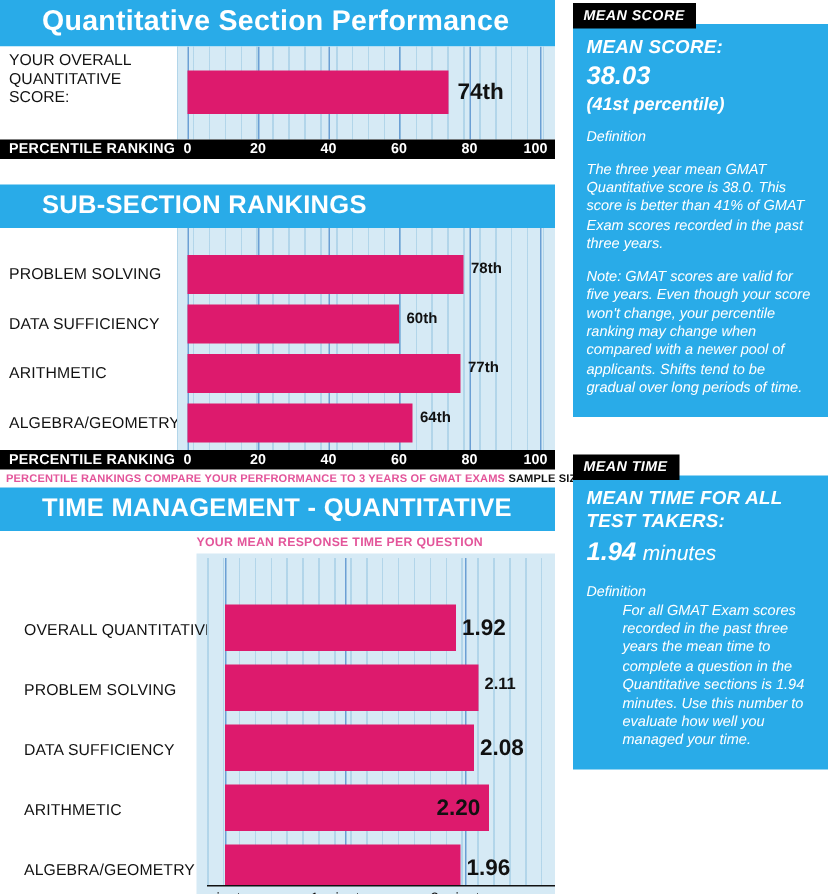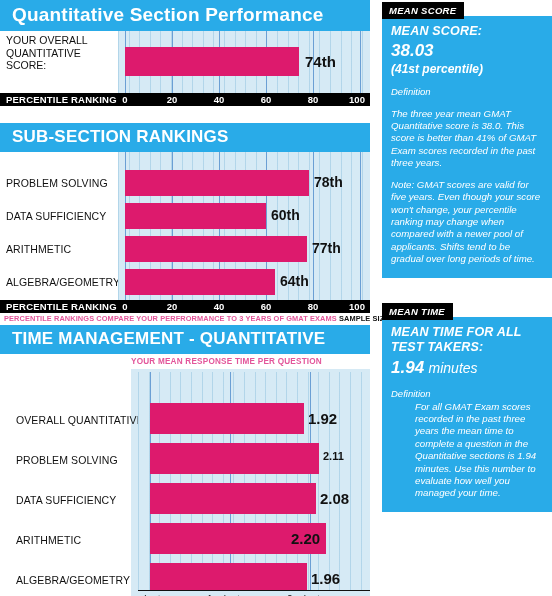--- a/index.html
+++ b/index.html
@@ -13,21 +13,21 @@
 
   
   .left-col { position: absolute; left: 0; top: 0; width: 370px; height: 596px; }
 
   .section-header {
     background: #29ABE8;
     color: #ffffff;
     font-weight: bold;
     font-size: 19px;
     letter-spacing: .2px;
-    padding: 5px 0 6px 12px;
+    padding: 5px 0 6px 28px;
     line-height: 1.05;
   }
   .section-header.small { font-size: 17px; }
 
   
   .chart-wrap { position: relative; }
   .plot {
     position: relative;
     background: #D6EAF5;
     background-image:
@@ -38,21 +38,21 @@
     position: absolute; top: 0; bottom: 0; width: 1px;
     background: #6b9fd4;
   }
   .bar {
     position: absolute;
     background: #DD1A6D;
     height: 26px;
   }
   .bar-value {
     position: absolute;
-    font-size: 14px;
+    font-size: 10px;
     font-weight: bold;
     color: #111;
     white-space: nowrap;
   }
   .cat-label {
     position: absolute;
     font-size: 10.5px;
     color: #111;
     white-space: nowrap;
     letter-spacing: .1px;

